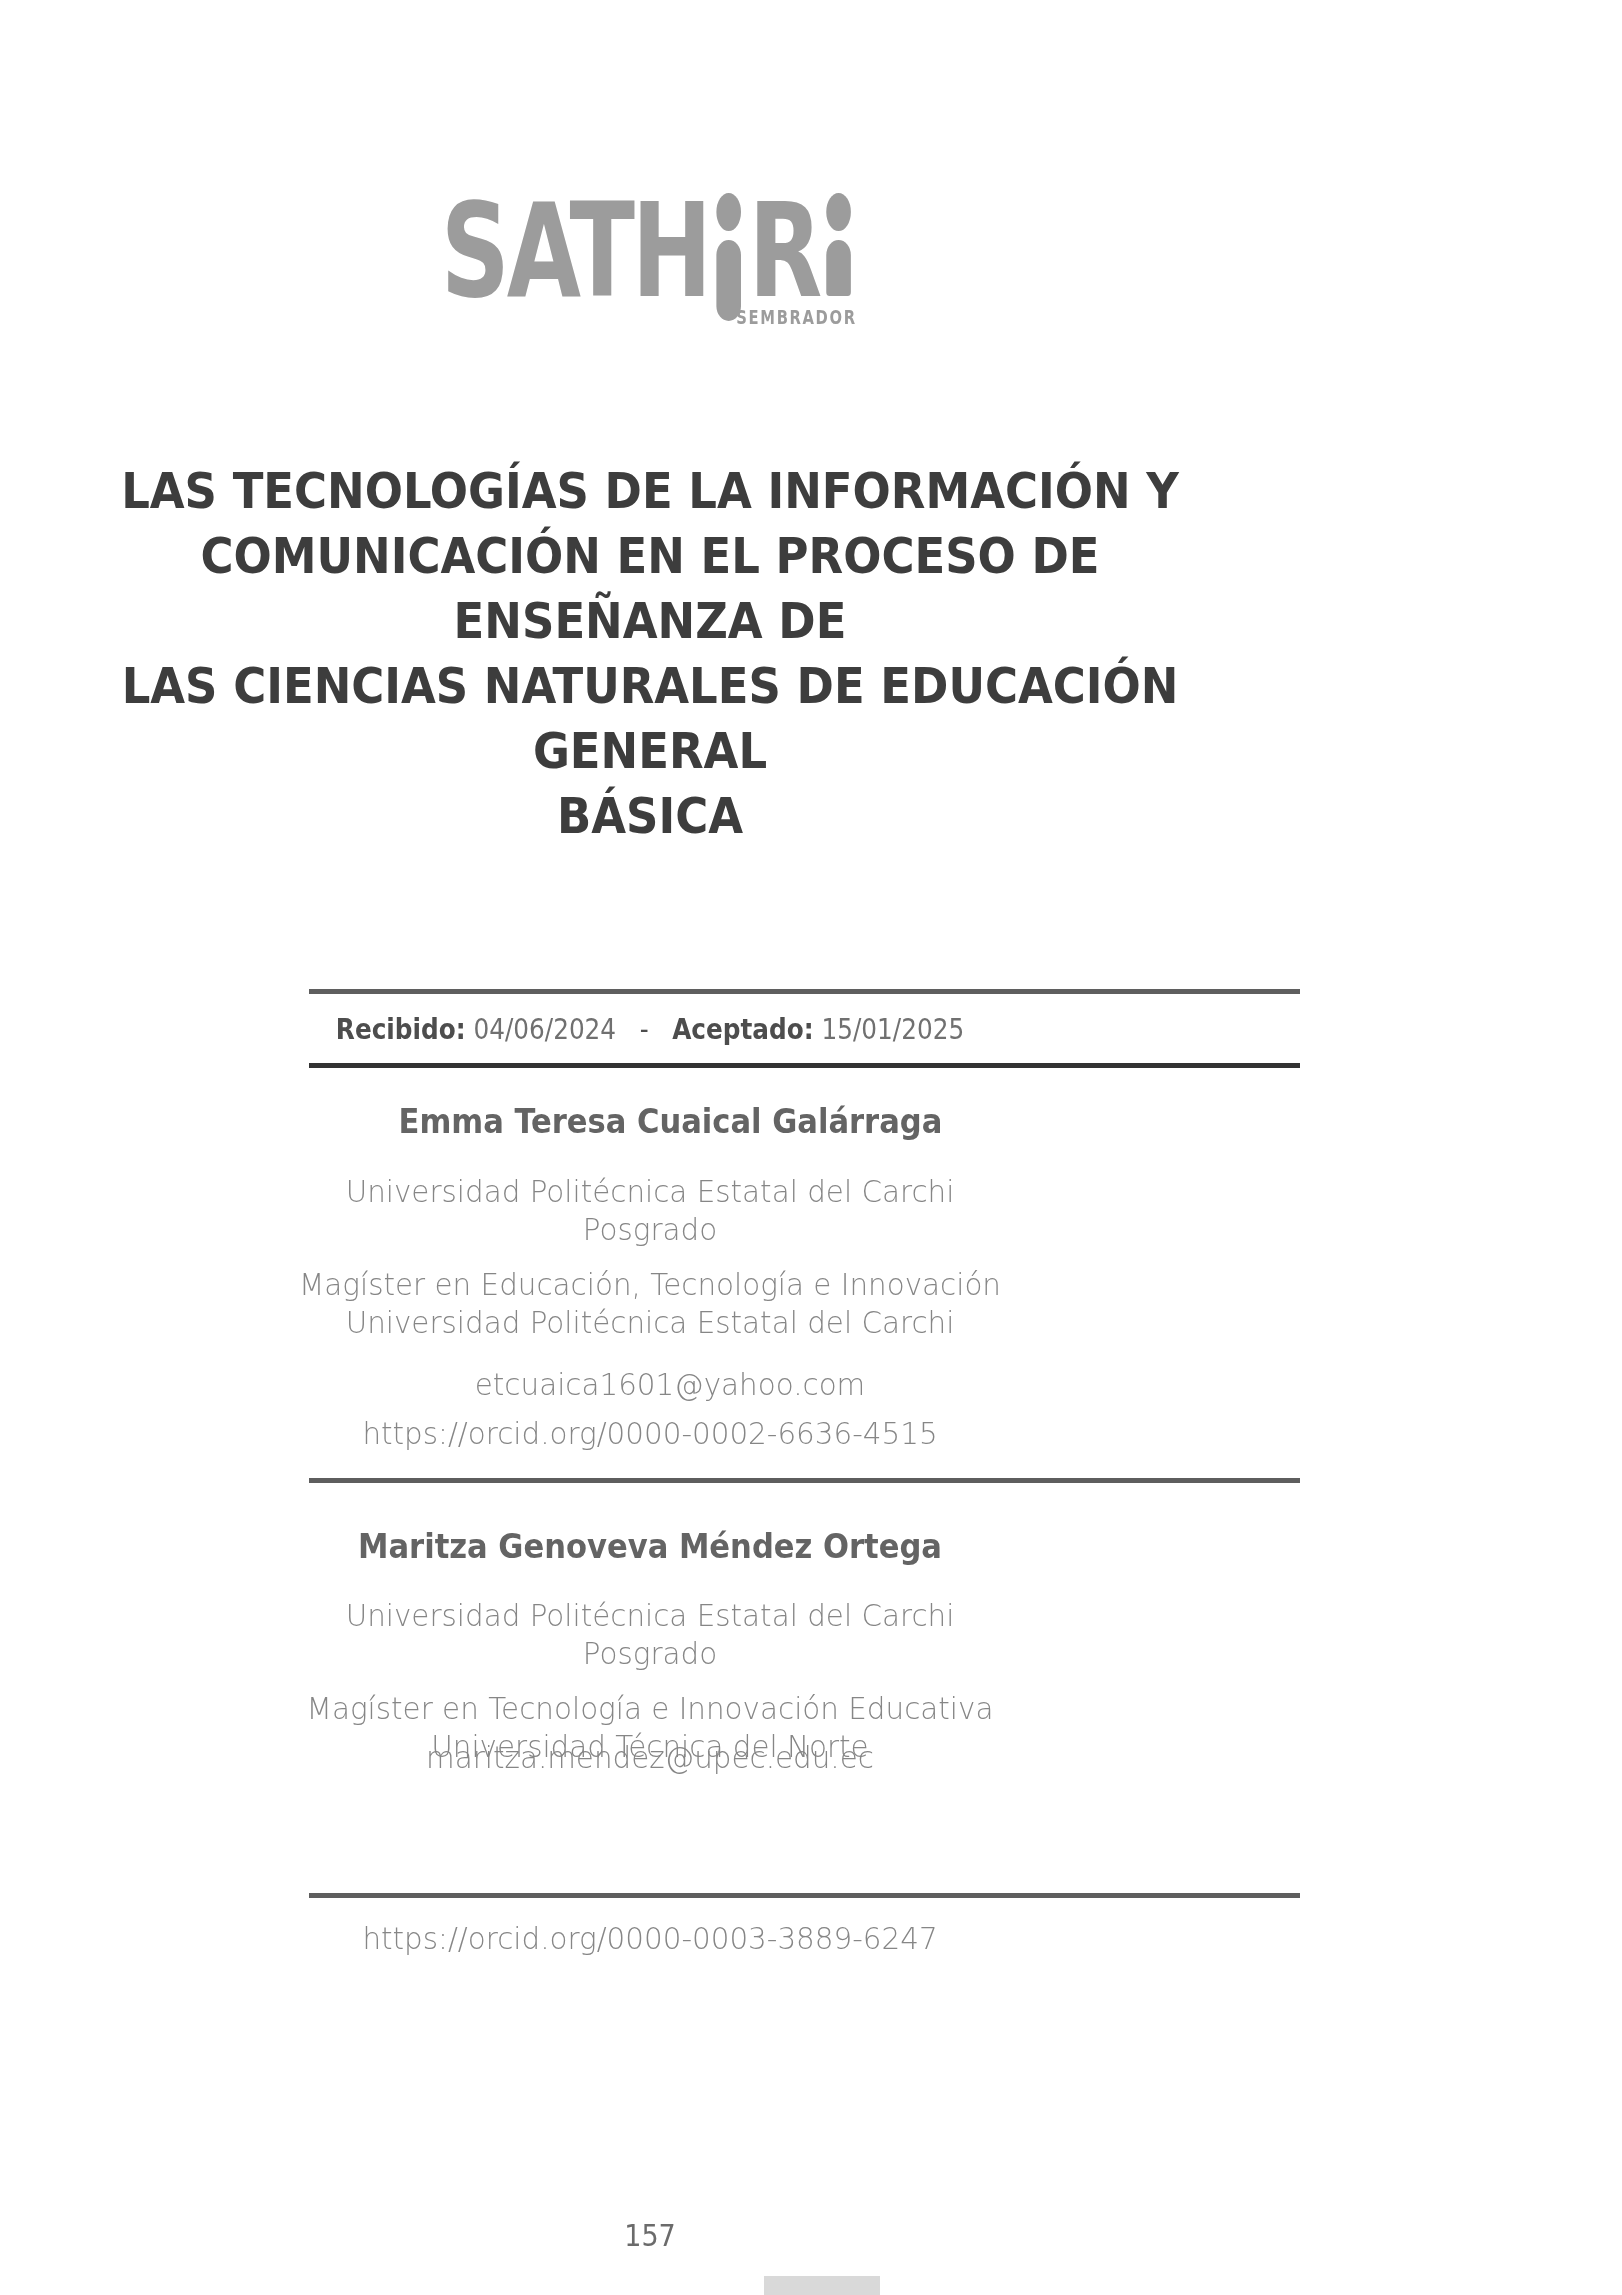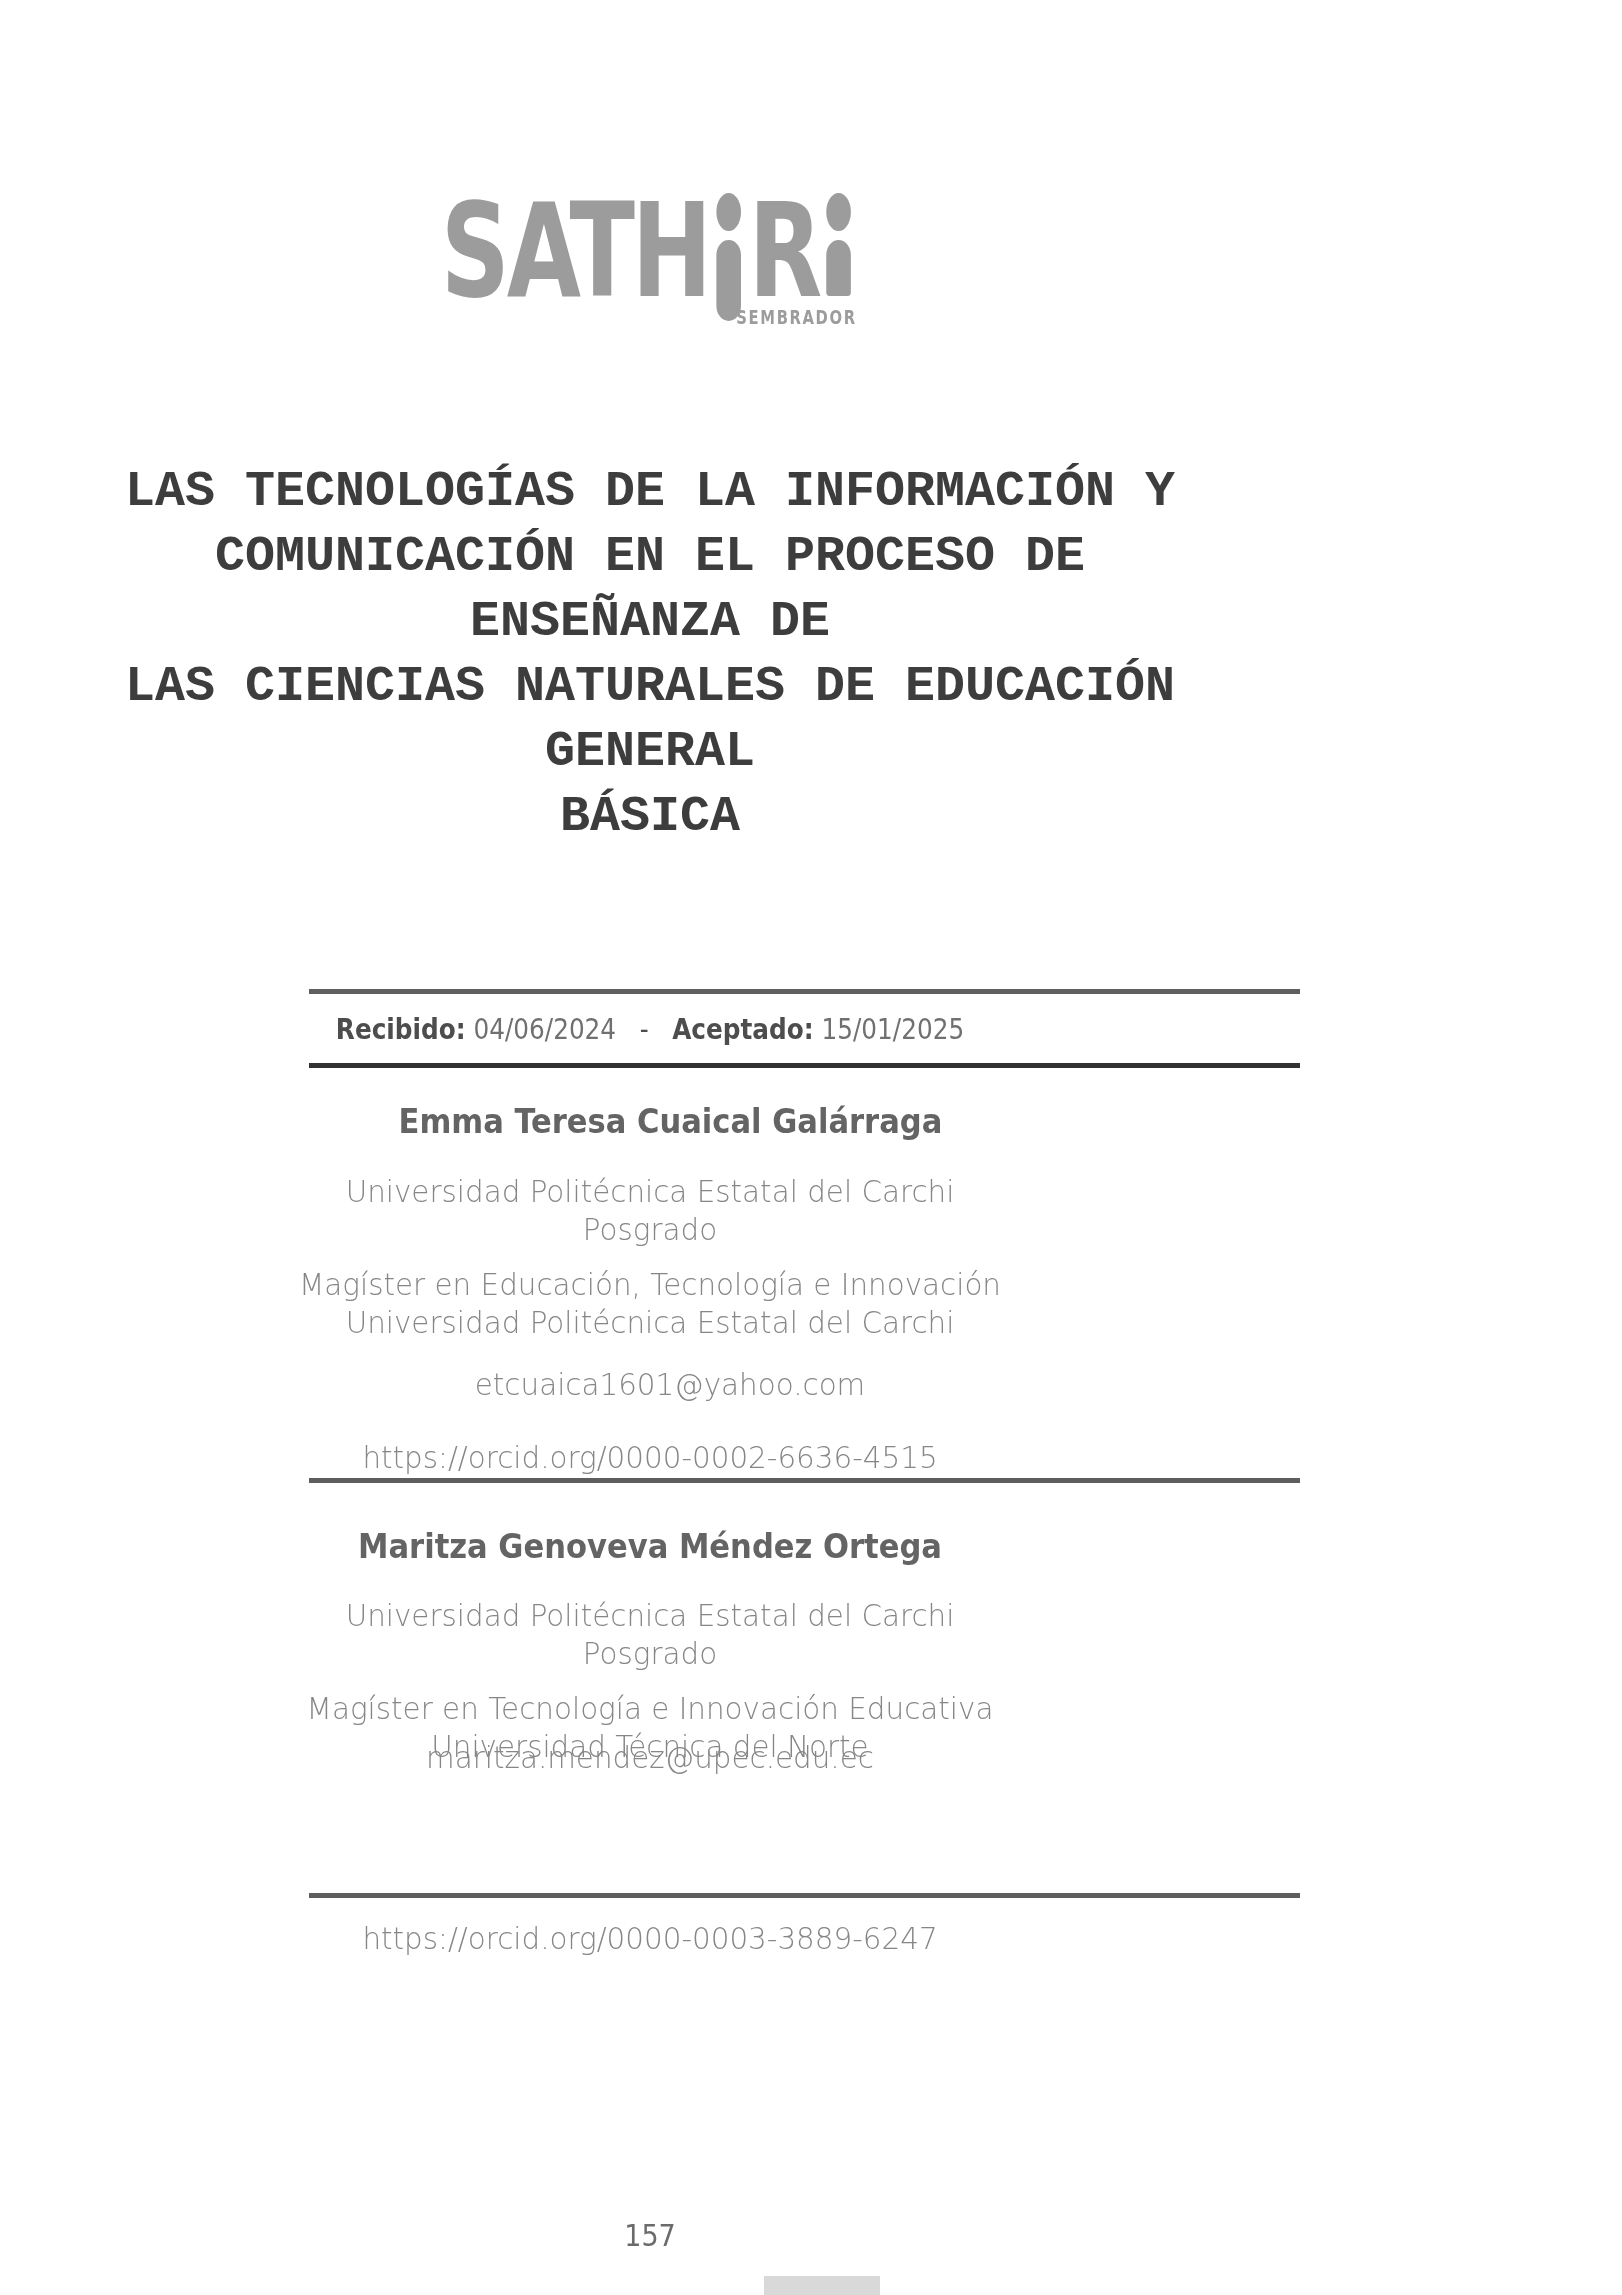--- a/index.html
+++ b/index.html
@@ -74,21 +74,20 @@
   
   .title-es {
     position: absolute;
     top: 459px; left: 79px; right: 79px;
     text-align: center;
     font-size: 50px;
     line-height: 65px;
     font-weight: 700;
     color: #3d3d3d;
     white-space: pre-line;
-    font-family: Liberation Mono, monospace;
   }
   .title-en {
     position: absolute;
     top: 772px; left: 105px; right: 105px;
     text-align: center;
     font-size: 44px;
     line-height: 58px;
     font-weight: 700;
     color: #454545;
     white-space: pre-line;
@@ -130,21 +129,21 @@
     text-align: center;
     font-size: 29.4px;
     line-height: 38px;
     font-weight: 200;
     color: #868686;
     white-space: pre-line;
   }
   .a1-inst   { top: 1173px; }
   .a1-degree { top: 1266px; }
   .a1-email  { top: 1366px; padding-left: 40px; }
-  .a1-orcid  { top: 1415px; margin-top: 24px; }
+  .a1-orcid  { top: 1415px; }
   .a2-inst   { top: 1597px; }
   .a2-degree { top: 1690px; }
   .a2-email  { top: 1739px; }
   .a2-orcid  { top: 1920px; }
 
   
   .pageno {
     position: absolute;
     top: 2218px; left: 0; right: 0;
     text-align: center;

